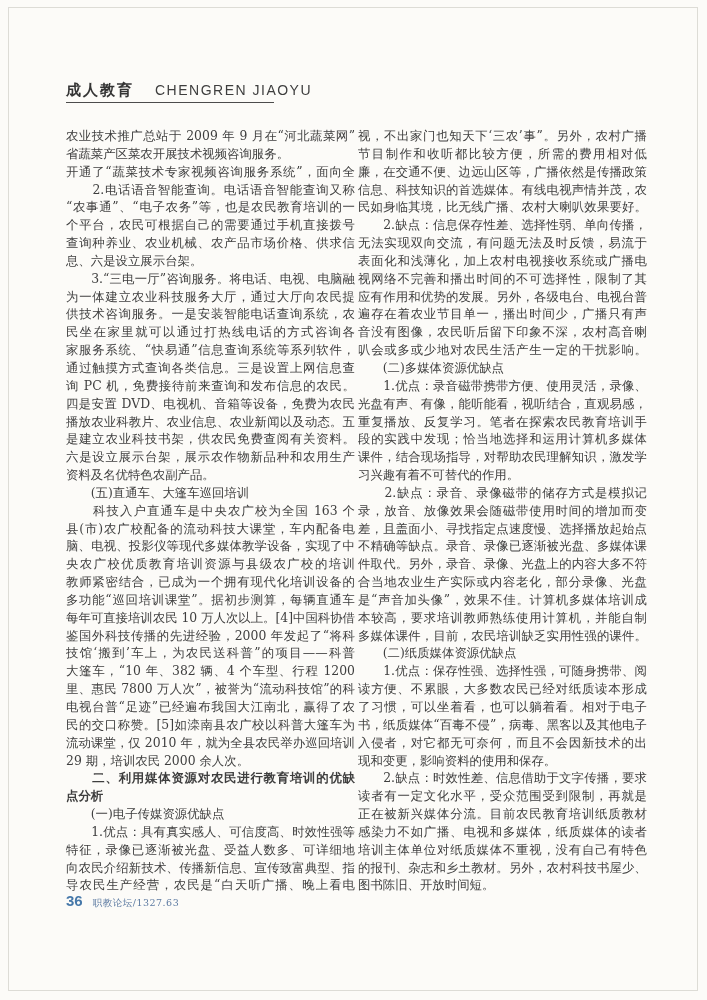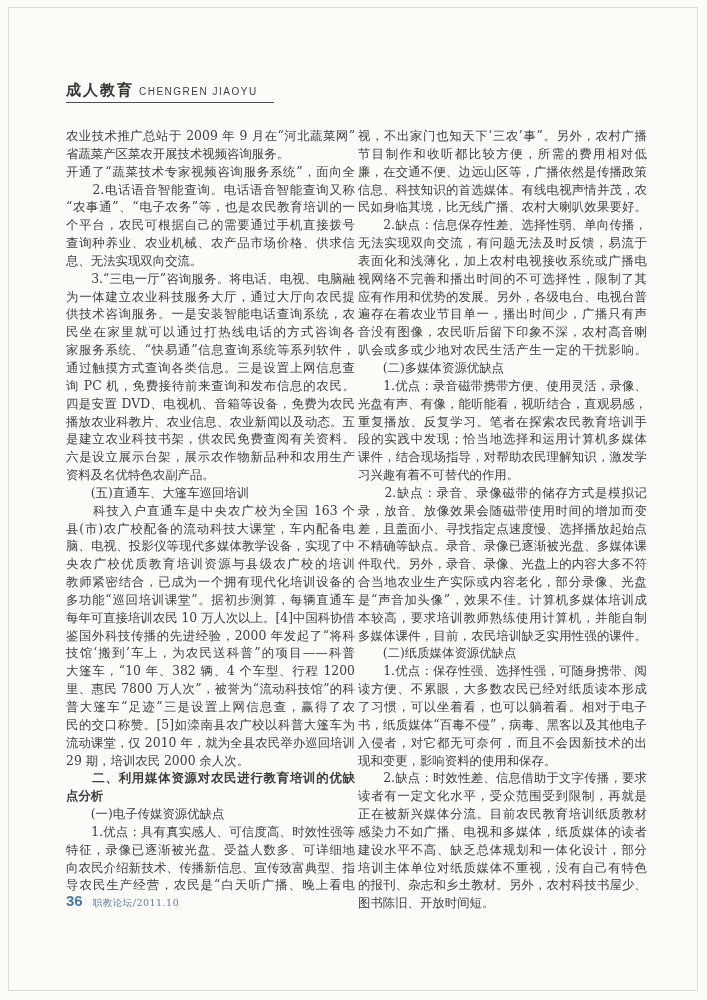--- a/index.html
+++ b/index.html
@@ -1,21 +1,21 @@
 <!DOCTYPE html>
 <html><head>
 <meta charset="utf-8">
 <style>
   html,body{margin:0;padding:0;}
   body{width:707px;height:1000px;background:#f4f3ef;font-family:"DejaVu Serif","Liberation Serif",serif;}
   .page{position:relative;width:707px;height:1000px;background:#fcfbf8;overflow:hidden;}
   .scan-edge{position:absolute;left:8px;top:7px;right:9px;bottom:9px;border:1px solid #dddcd6;pointer-events:none;}
   .header{position:absolute;left:66px;top:80px;white-space:nowrap;}
   .title-cn{font-size:15px;font-weight:bold;letter-spacing:2px;color:#343434;}
-  .title-en{font-size:10px;letter-spacing:1.5px;color:#3e3e3e;margin-left:5px;font-family:"Liberation Sans","DejaVu Sans",sans-serif;}
+  .title-en{font-size:14px;letter-spacing:1.5px;color:#3e3e3e;margin-left:21px;font-family:"Liberation Sans","DejaVu Sans",sans-serif;}
   .header-rule{position:absolute;left:66px;top:102px;width:208px;height:1px;background:#4c4c4c;}
   .col{position:absolute;top:127px;width:289px;color:#3e3e3e;}
   .col-left{left:66px;}
   .col-right{left:358px;}
   .ln{font-size:12.4px;line-height:17.85px;height:17.85px;overflow:hidden;
       text-align:justify;text-align-last:justify;text-justify:inter-character;}
   .ln.end{text-align-last:left;}
   .ln.b{font-weight:bold;}
   .footer{position:absolute;left:66px;top:891px;white-space:nowrap;}
   .page-num{font-size:15px;font-weight:bold;color:#4678a9;font-family:"Liberation Sans","DejaVu Sans",sans-serif;}
@@ -33,21 +33,21 @@
   <div class="header-rule"></div>
 
   <div class="col col-left">
     <div class="ln">农业技术推广总站于 2009 年 9 月在“河北蔬菜网”</div>
     <div class="ln end">省蔬菜产区菜农开展技术视频咨询服务。</div>
     <div class="ln">开通了“蔬菜技术专家视频咨询服务系统”，面向全</div>
     <div class="ln">　　2.电话语音智能查询。电话语音智能查询又称</div>
     <div class="ln">“农事通”、“电子农务”等，也是农民教育培训的一</div>
     <div class="ln">个平台，农民可根据自己的需要通过手机直接拨号</div>
     <div class="ln">查询种养业、农业机械、农产品市场价格、供求信</div>
-    <div class="ln end">息、无法实现双向交流。</div>
+    <div class="ln end">息、六是设立展示台架。</div>
     <div class="ln">　　3.“三电一厅”咨询服务。将电话、电视、电脑融</div>
     <div class="ln">为一体建立农业科技服务大厅，通过大厅向农民提</div>
     <div class="ln">供技术咨询服务。一是安装智能电话查询系统，农</div>
     <div class="ln">民坐在家里就可以通过打热线电话的方式咨询各</div>
     <div class="ln">家服务系统、“快易通”信息查询系统等系列软件，</div>
     <div class="ln">通过触摸方式查询各类信息。三是设置上网信息查</div>
     <div class="ln">询 PC 机，免费接待前来查询和发布信息的农民。</div>
     <div class="ln">四是安置 DVD、电视机、音箱等设备，免费为农民</div>
     <div class="ln">播放农业科教片、农业信息、农业新闻以及动态。五</div>
     <div class="ln">是建立农业科技书架，供农民免费查阅有关资料。</div>
@@ -58,21 +58,21 @@
     <div class="ln">县(市)农广校配备的流动科技大课堂，车内配备电</div>
     <div class="ln">脑、电视、投影仪等现代多媒体教学设备，实现了中</div>
     <div class="ln">央农广校优质教育培训资源与县级农广校的培训</div>
     <div class="ln">教师紧密结合，已成为一个拥有现代化培训设备的</div>
     <div class="ln">多功能“巡回培训课堂”。据初步测算，每辆直通车</div>
     <div class="ln">每年可直接培训农民 10 万人次以上。[4]中国科协借</div>
     <div class="ln">鉴国外科技传播的先进经验，2000 年发起了“将科</div>
     <div class="ln">技馆‘搬到’车上，为农民送科普”的项目——科普</div>
     <div class="ln">大篷车，“10 年、382 辆、4 个车型、行程 1200 万公</div>
     <div class="ln">里、惠民 7800 万人次”，被誉为“流动科技馆”的科</div>
-    <div class="ln">普大篷车“足迹”三是设置上网信息查，赢得了农</div>
+    <div class="ln">电视台普“足迹”已经遍布我国大江南北，赢得了农</div>
     <div class="ln">民的交口称赞。[5]如滦南县农广校以科普大篷车为</div>
     <div class="ln">流动课堂，仅 2010 年，就为全县农民举办巡回培训</div>
     <div class="ln end">29 期，培训农民 2000 余人次。</div>
     <div class="ln b">　　二、利用媒体资源对农民进行教育培训的优缺</div>
     <div class="ln b end">点分析</div>
     <div class="ln end">　　(一)电子传媒资源优缺点</div>
     <div class="ln">　　1.优点：具有真实感人、可信度高、时效性强等</div>
     <div class="ln">特征，录像已逐渐被光盘、受益人数多、可详细地</div>
     <div class="ln">向农民介绍新技术、传播新信息、宣传致富典型、指</div>
     <div class="ln">导农民生产经营，农民是“白天听广播、晚上看电</div>
@@ -112,22 +112,21 @@
     <div class="ln">　　1.优点：保存性强、选择性强，可随身携带、阅</div>
     <div class="ln">读方便、不累眼，大多数农民已经对纸质读本形成</div>
     <div class="ln">了习惯，可以坐着看，也可以躺着看。相对于电子</div>
     <div class="ln">书，纸质媒体“百毒不侵”，病毒、黑客以及其他电子</div>
     <div class="ln">入侵者，对它都无可奈何，而且不会因新技术的出</div>
     <div class="ln end">现和变更，影响资料的使用和保存。</div>
     <div class="ln">　　2.缺点：时效性差、信息借助于文字传播，要求</div>
     <div class="ln">读者有一定文化水平，受众范围受到限制，再就是</div>
     <div class="ln">正在被新兴媒体分流。目前农民教育培训纸质教材</div>
     <div class="ln">感染力不如广播、电视和多媒体，纸质媒体的读者</div>
-    <div class="ln">建设水平不高、缺乏总体规划和一体化设计，部分</div>
     <div class="ln">培训主体单位对纸质媒体不重视，没有自己有特色</div>
     <div class="ln">的报刊、杂志和乡土教材。另外，农村科技书屋少、</div>
     <div class="ln end">图书陈旧、开放时间短。</div>
   </div>
 
   <div class="footer">
-    <span class="page-num">36</span><span class="journal">职教论坛/2011.10</span>
+    <span class="page-num">36</span><span class="journal">职教论坛/1327.63</span>
   </div>
 </div>
 
 </body></html>

